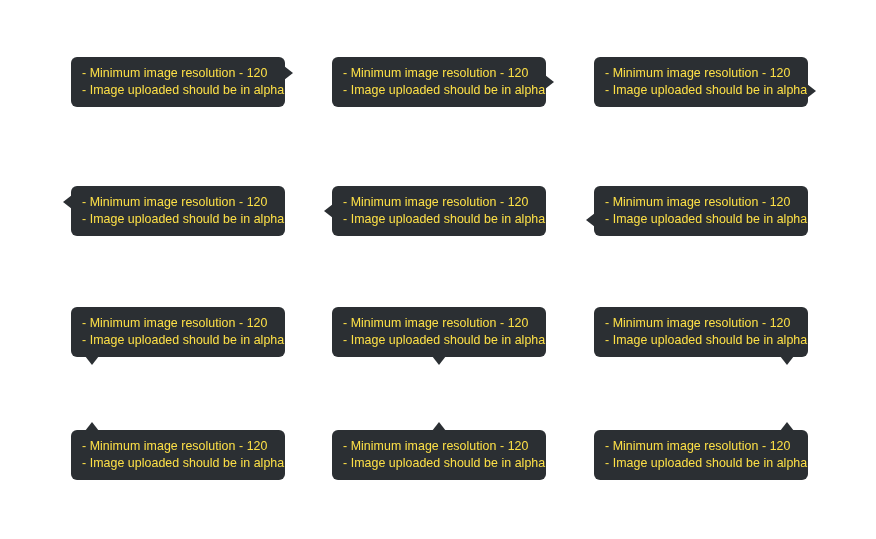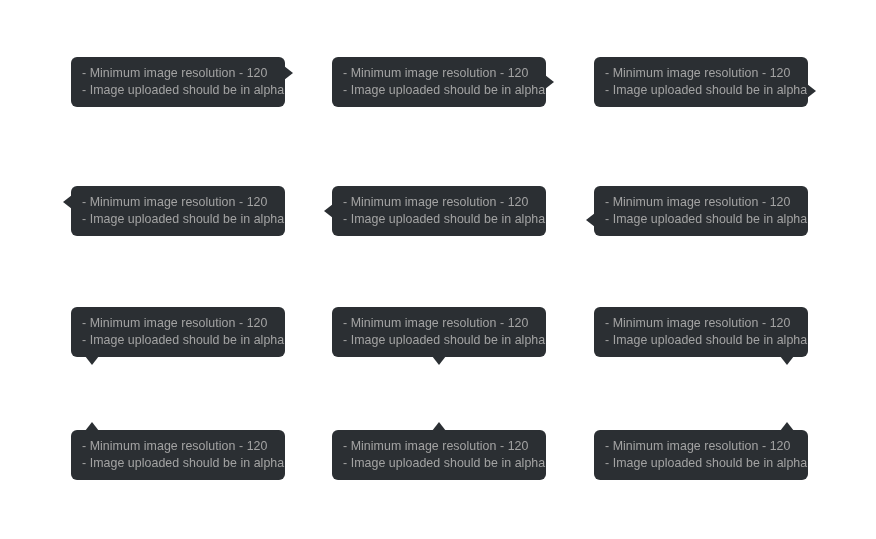--- a/index.html
+++ b/index.html
@@ -21,21 +21,21 @@
   }
 
   .tooltip {
     position: absolute;
     box-sizing: border-box;
     width: 214px;
     min-height: 41px;
     background: #2b2f33;
     border-radius: 6px;
     padding: 8px 11px 9px 11px;
-    color: #a3a3a3;
+    color: #fde047;
     font-size: 12.4px;
     line-height: 16.5px;
     letter-spacing: 0.05px;
     white-space: nowrap;
   }
 
   .tooltip .tip-line {
     display: block;
   }
 

